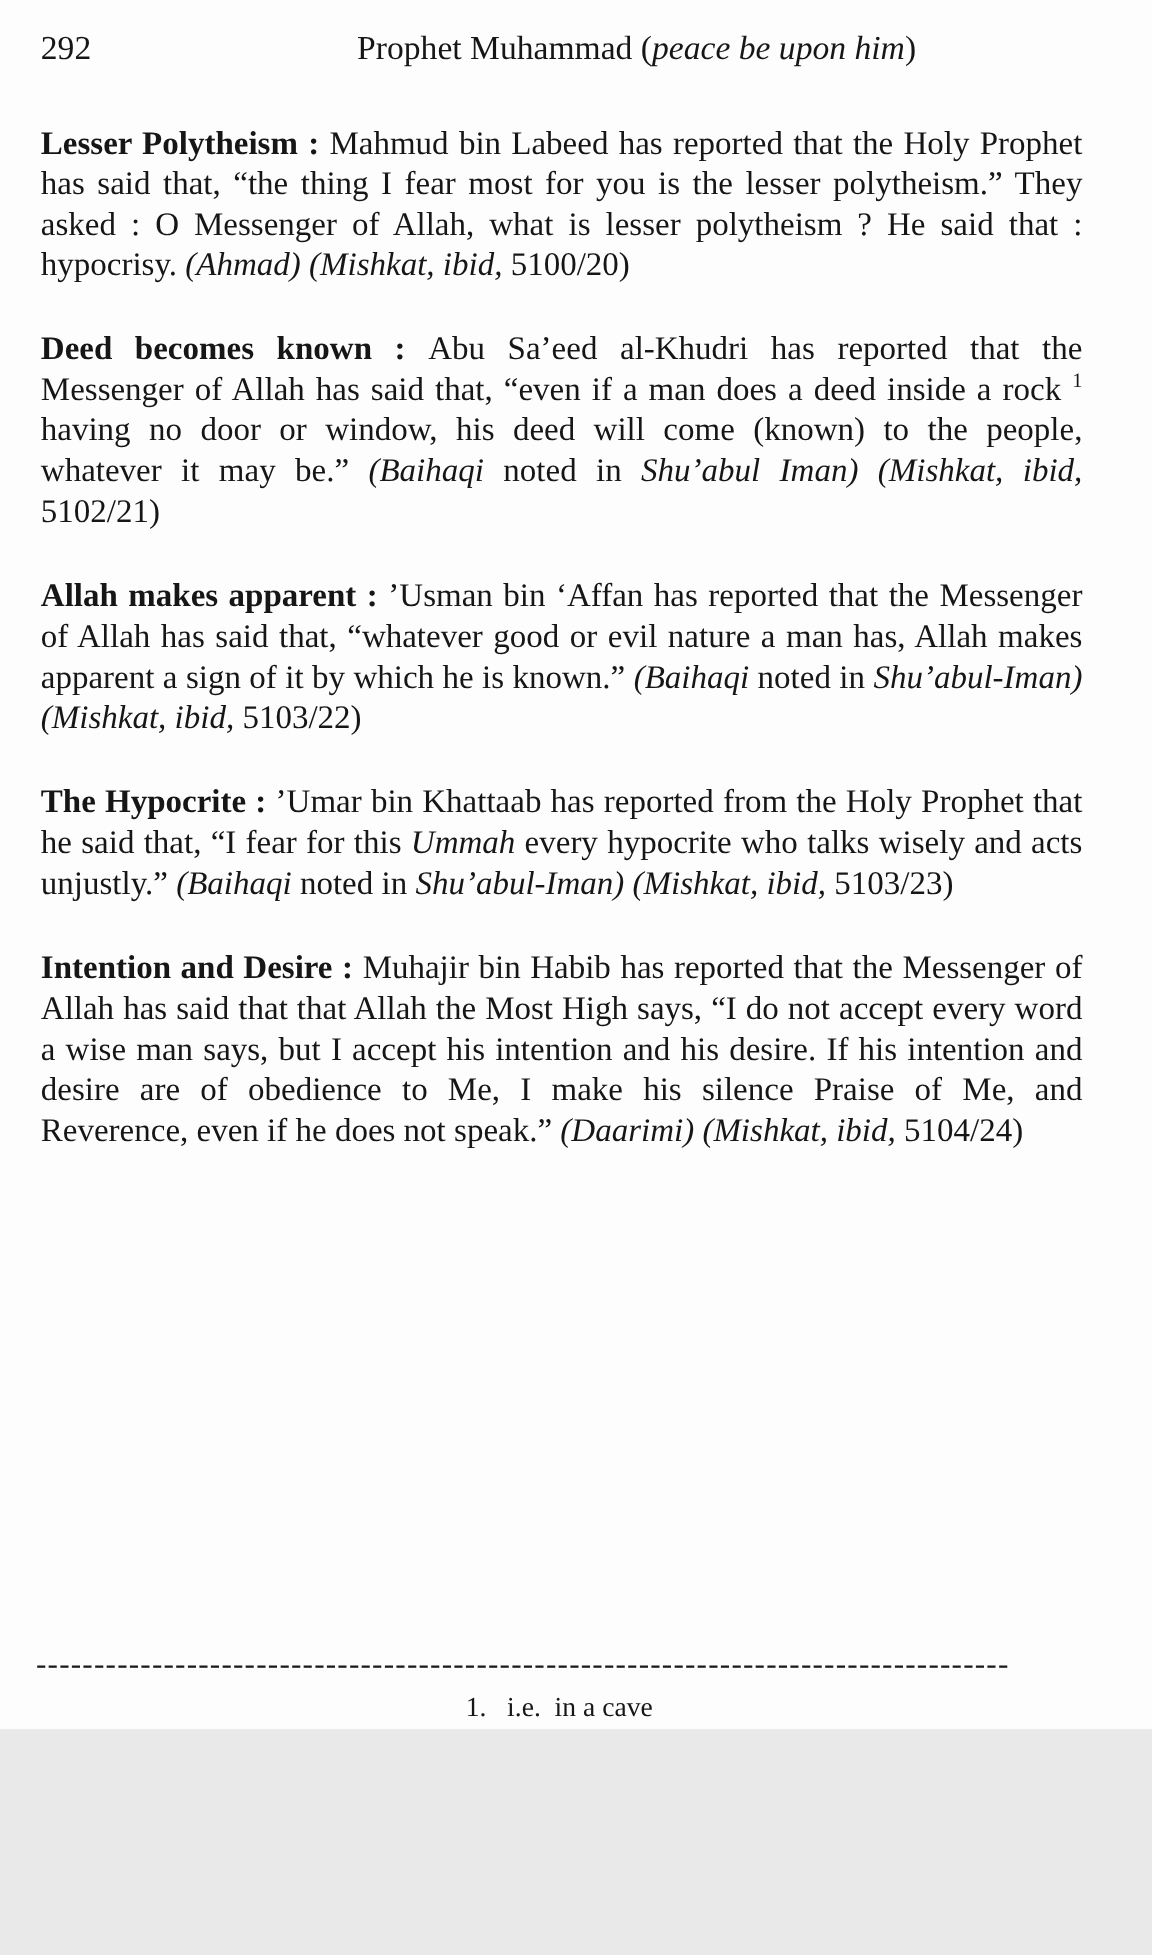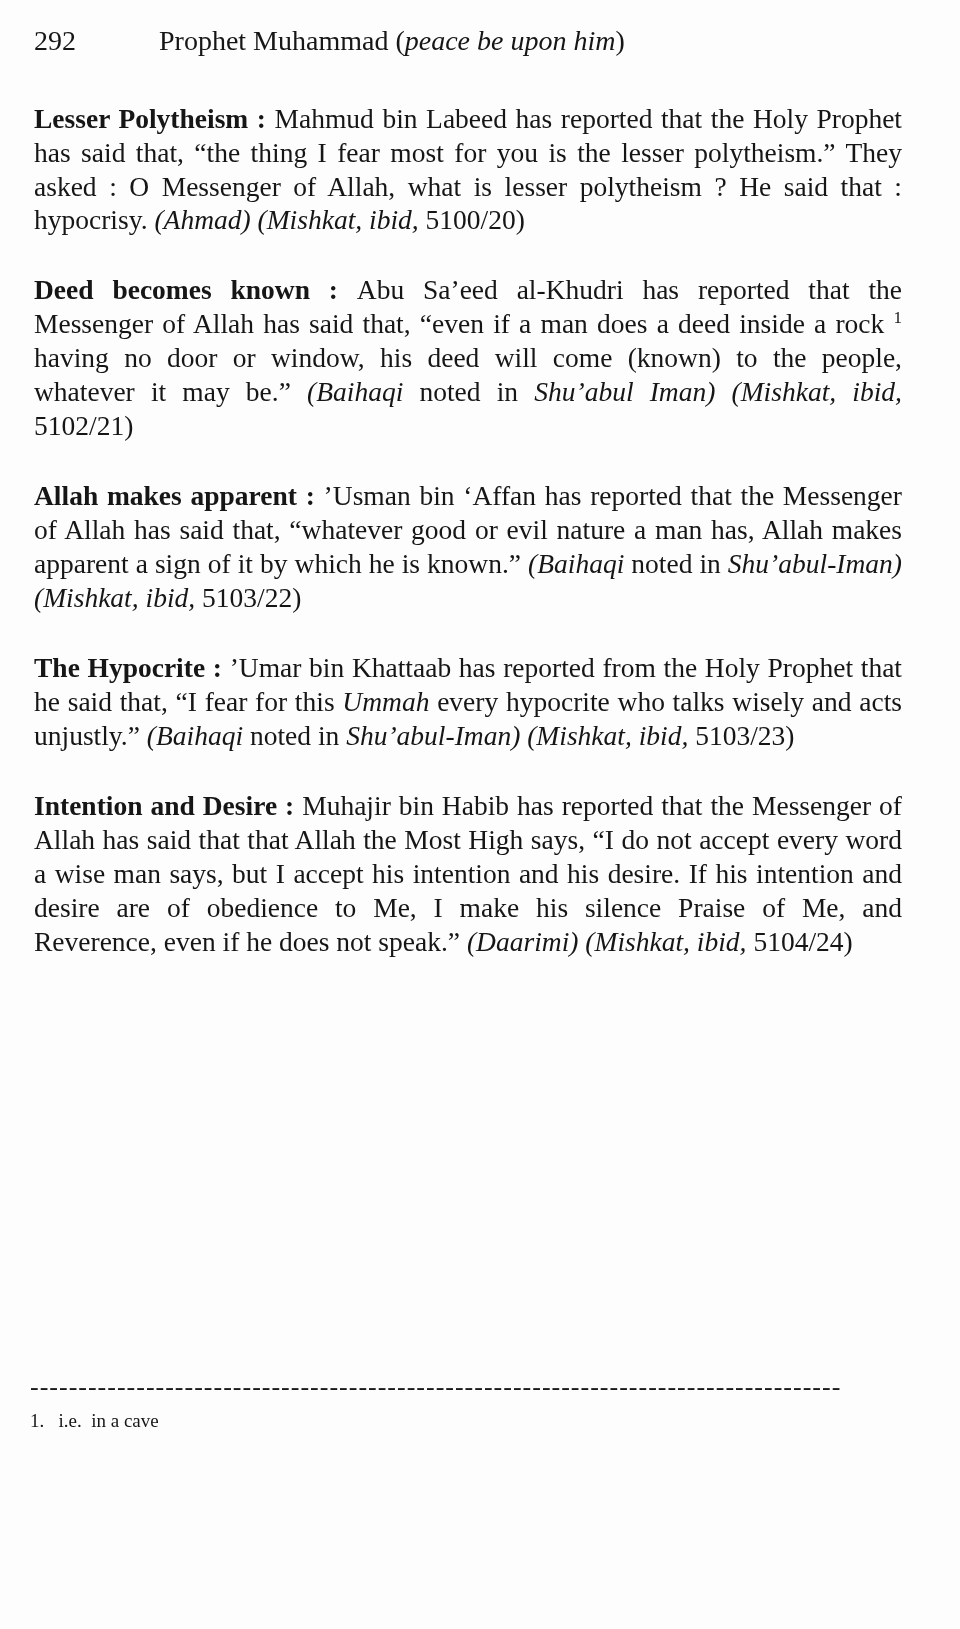--- a/index.html
+++ b/index.html
@@ -3,42 +3,42 @@
 <meta charset="utf-8">
 <style>
   html, body {
     margin: 0;
     padding: 0;
     background: #e9e9e9;
   }
   .page {
     position: relative;
     width: 960px;
-    height: 1629px;
+    height: 1441px;
     margin: 0 auto;
     background: #fdfdfd;
     color: #161616;
     font-family: "Liberation Serif", serif;
     box-sizing: border-box;
     padding: 24px 58px 0 34px;
     overflow: hidden;
   }
   .page-header {
     display: flex;
     align-items: baseline;
     font-size: 28px;
     line-height: 1.2;
     margin-bottom: 44px;
   }
   .page-num {
     width: 125px;
   }
   .book-title {
     flex: 1;
-    text-align: left;
+    text-align: center;
   }
   .volume {
     width: 150px;
     text-align: right;
     padding-right: 58px;
     box-sizing: content-box;
   }
   .page-body {
     font-size: 27.5px;
     line-height: 1.235;
@@ -60,23 +60,24 @@
     top: 1372px;
   }
   .footnote-rule {
     font-size: 26px;
     letter-spacing: 1px;
     white-space: nowrap;
     overflow: hidden;
     color: #1a1a1a;
   }
   .footnote-text {
-    font-size: 19px;
+    font-size: 23px;
     margin-top: 8px;
     white-space: pre;
+    text-align: center;
   }
 </style>
 </head>
 <body>
 
 <div class="page">
 
   <header class="page-header">
     <span class="page-num">292</span>
     <span class="book-title"><span class="seg-normal">Prophet Muhammad (</span><span class="seg-italic">peace be upon him</span><span class="seg-normal">)</span></span>

